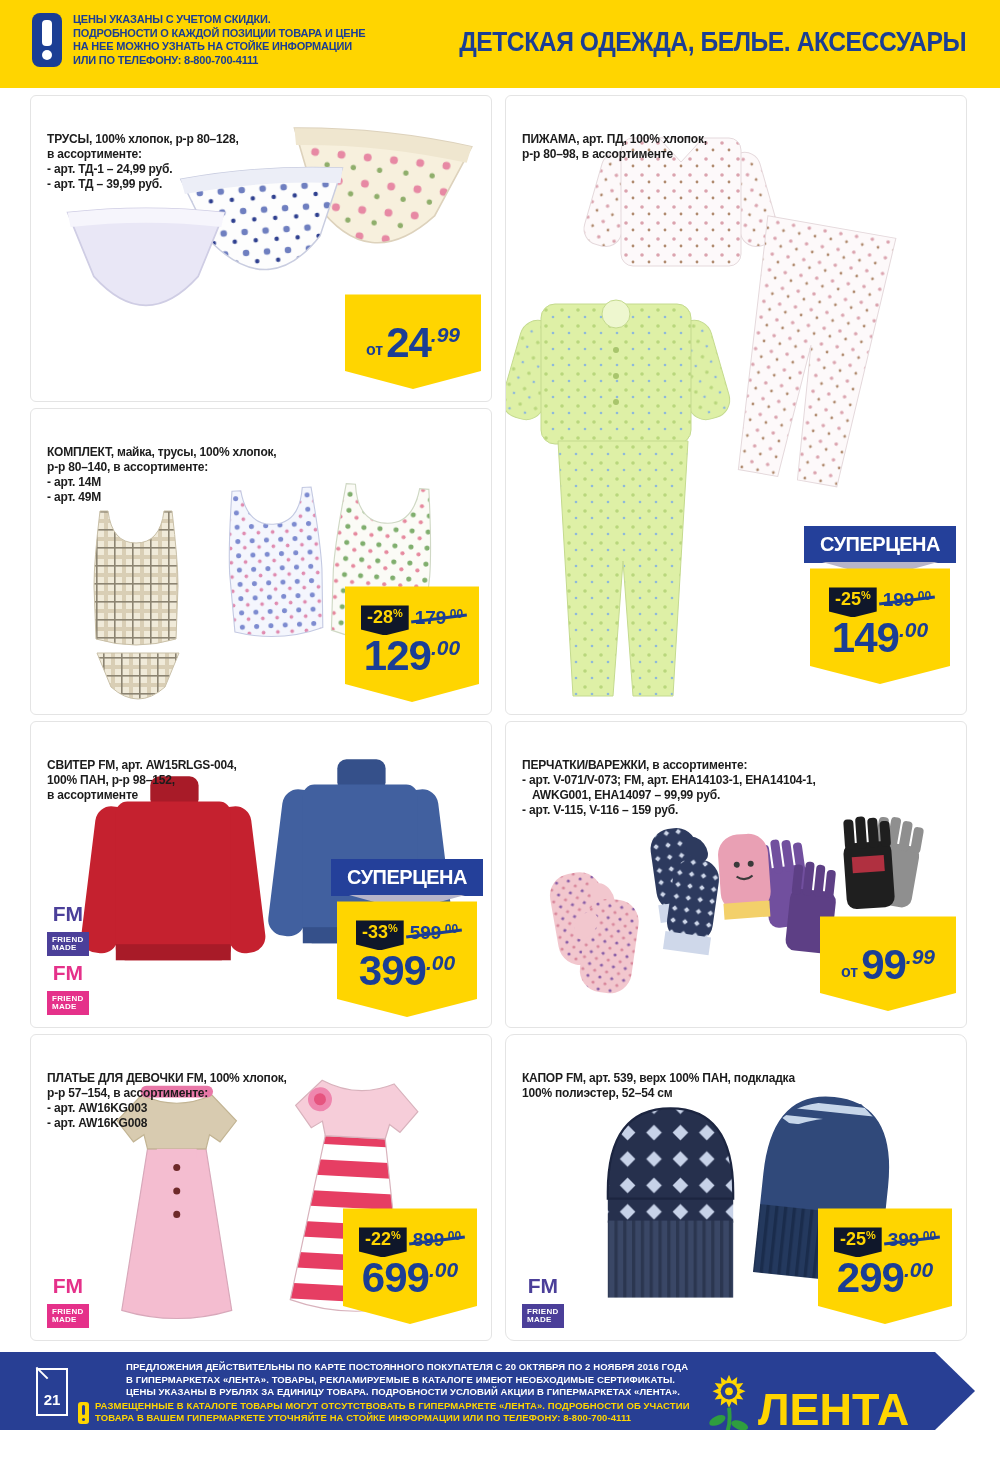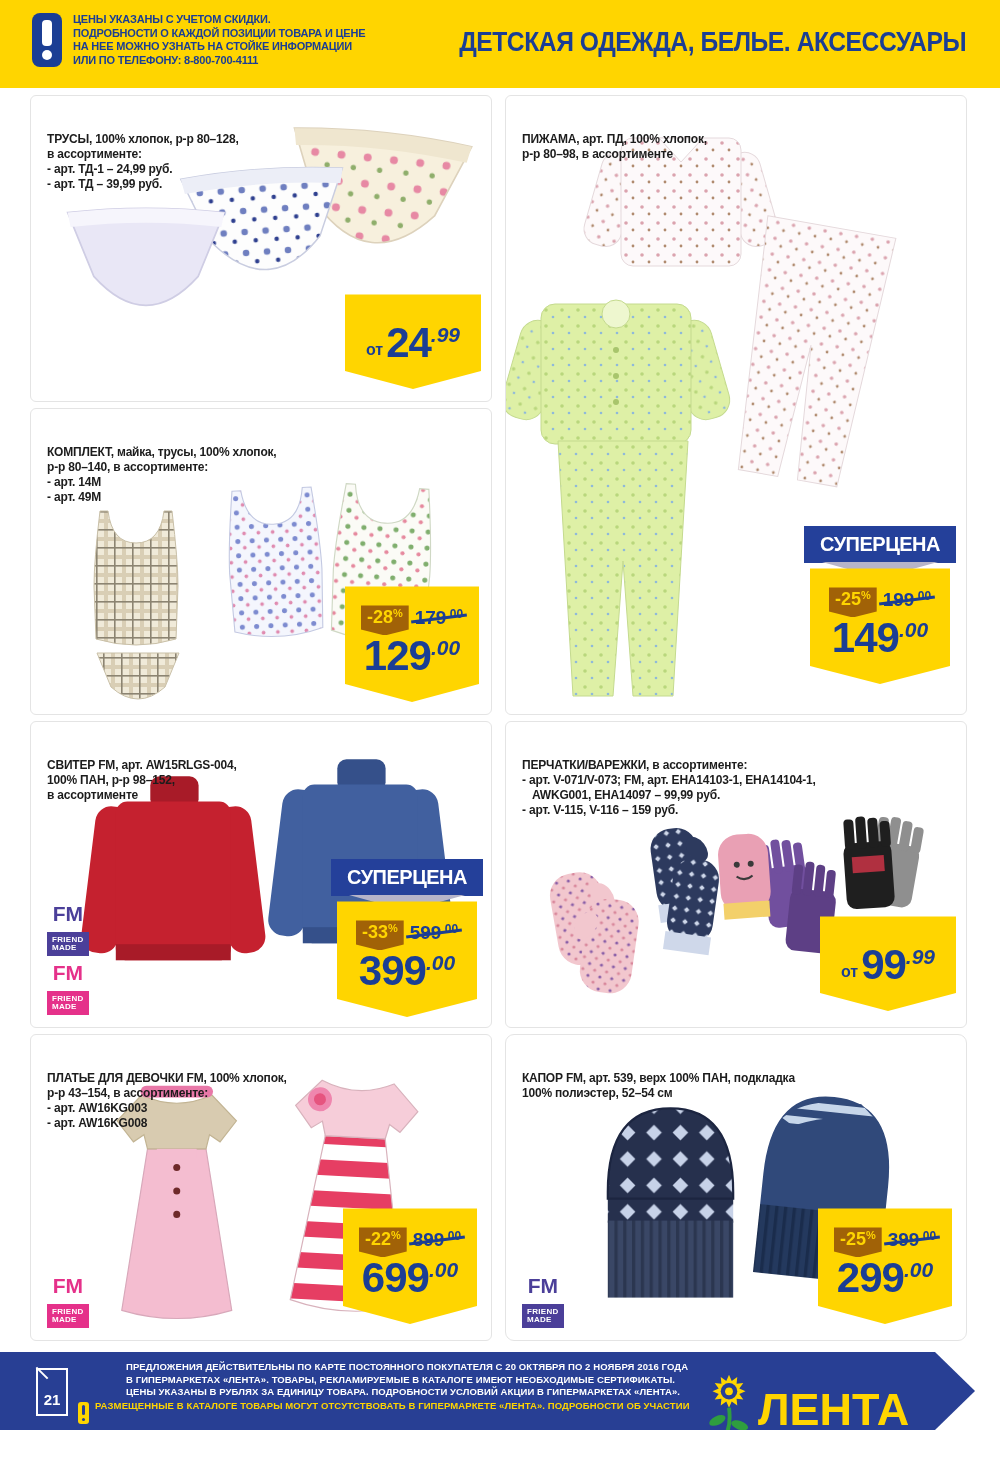--- a/index.html
+++ b/index.html
@@ -26,21 +26,21 @@
   .c7{left:505px;top:1034px;width:460px;height:305px;border-radius:9px;}
   .desc{position:absolute;left:16px;top:16px;color:#1c1c1c;font-weight:bold;font-size:12px;line-height:15px;letter-spacing:-0.2px;z-index:3;margin-top:20px;}
   .desc .indent{padding-left:10px;}
   .photo{position:absolute;left:0;top:0;width:100%;height:100%;z-index:1;}
 
   
   .tag{position:absolute;z-index:4;background:#FFD500;color:#1B3E94;text-align:center;
        clip-path:polygon(0 0,100% 0,100% calc(100% - 18px),50% 100%,0 calc(100% - 18px));
        padding:19px 8px 26px;}
   .tag .row1{display:flex;align-items:flex-start;justify-content:center;gap:6px;margin-bottom:2px;}
-  .disc{background:#a16207;color:#FFD500;font-weight:bold;font-size:18px;line-height:1;
+  .disc{background:#0f172a;color:#FFD500;font-weight:bold;font-size:18px;line-height:1;
         clip-path:polygon(0 0,100% 0,100% calc(100% - 6px),50% 100%,0 calc(100% - 6px));
         padding:3px 6px 9px;}
   .disc .pct{font-size:11px;vertical-align:top;}
   .old{position:relative;font-weight:bold;font-size:19px;line-height:1;padding-top:3px;white-space:nowrap;}
   .old .oc{font-size:12px;vertical-align:top;}
   .old::after{content:"";position:absolute;left:-4px;right:-4px;top:52%;height:3px;background:#1B3E94;transform:rotate(-7deg);}
   .big{display:flex;align-items:flex-start;justify-content:center;font-weight:bold;line-height:.92;}
   .big .pfx{font-size:16px;align-self:flex-end;margin:0 3px 5px 0;}
   .big .int{font-size:42px;letter-spacing:-1px;}
   .big .cents{font-size:21px;margin-top:1px;font-style:italic;}
@@ -408,21 +408,21 @@
         <use href="#dyoke" fill="#d8cbb0" stroke="#c2b493" stroke-width="1"></use>
         <rect x="58" y="58" width="34" height="8" fill="#f4bdd0"></rect>
         <circle cx="75" cy="74" r="3" fill="#6e2a2a"></circle>
           <circle cx="75" cy="94" r="3" fill="#6e2a2a"></circle>
           <circle cx="75" cy="114" r="3" fill="#6e2a2a"></circle>
         <rect x="44" y="4" width="62" height="10" rx="5" fill="#e878a8"></rect>
       </g>
     </svg>
     <div class="desc">
       <div>ПЛАТЬЕ ДЛЯ ДЕВОЧКИ FM, 100% хлопок,</div>
-      <div>р-р 43–154, в ассортименте:</div>
+      <div>р-р 57–154, в ассортименте:</div>
       <div>- арт. AW16KG003</div>
       <div>- арт. AW16KG008</div>
     </div>
     <div class="fm-stack">
       <div class="fm-logo fm-pink">
         <span class="fm">FM</span>
         <span class="box"><span>FRIEND</span><br><span>MADE</span></span>
       </div>
     </div>
     <div class="tag w134" style="right:14px;bottom:16px;">
@@ -497,20 +497,21 @@
     <div class="ftext">
       <div class="w">ПРЕДЛОЖЕНИЯ ДЕЙСТВИТЕЛЬНЫ ПО КАРТЕ ПОСТОЯННОГО ПОКУПАТЕЛЯ С 20 ОКТЯБРЯ ПО 2 НОЯБРЯ 2016 ГОДА</div>
       <div class="w">В ГИПЕРМАРКЕТАХ «ЛЕНТА». ТОВАРЫ, РЕКЛАМИРУЕМЫЕ В КАТАЛОГЕ ИМЕЮТ НЕОБХОДИМЫЕ СЕРТИФИКАТЫ.</div>
       <div class="w">ЦЕНЫ УКАЗАНЫ В РУБЛЯХ ЗА ЕДИНИЦУ ТОВАРА. ПОДРОБНОСТИ УСЛОВИЙ АКЦИИ В ГИПЕРМАРКЕТАХ «ЛЕНТА».</div>
       <div class="fwarn">
         <span class="mini">
             <span class="bar"></span>
             <span class="dot"></span>
           </span>
         <div>РАЗМЕЩЕННЫЕ В КАТАЛОГЕ ТОВАРЫ МОГУТ ОТСУТСТВОВАТЬ В ГИПЕРМАРКЕТЕ «ЛЕНТА». ПОДРОБНОСТИ ОБ УЧАСТИИ</div>
+        <div>ТОВАРА В ВАШЕМ ГИПЕРМАРКЕТЕ УТОЧНЯЙТЕ НА СТОЙКЕ ИНФОРМАЦИИ ИЛИ ПО ТЕЛЕФОНУ: 8-800-700-4111</div>
       </div>
     </div>
     <div class="lenta">
       <svg width="58" height="70" viewBox="0 0 58 72">
         <polygon fill="#FFD500" points="46,26 39.6,23.2 43.7,17.5 36.8,18.2 37.5,11.3 31.8,15.4 29,9 26.2,15.4 20.5,11.3 21.2,18.2 14.3,17.5 18.4,23.2 12,26 18.4,28.8 14.3,34.5 21.2,33.8 20.5,40.7 26.2,36.6 29,43 31.8,36.6 37.5,40.7 36.8,33.8 43.7,34.5 39.6,28.8"></polygon>
         <circle cx="29" cy="26" r="8.5" fill="#283F94"></circle>
         <circle cx="29" cy="26" r="4" fill="#FFD500"></circle>
         <path d="M29 43 Q31 58 27 68" stroke="#2f9e3f" stroke-width="4" fill="none"></path>
         <ellipse cx="17" cy="56" rx="9" ry="4.5" fill="#2f9e3f" transform="rotate(-25 17 56)"></ellipse>
         <ellipse cx="40" cy="61" rx="9" ry="4.5" fill="#2f9e3f" transform="rotate(20 40 61)"></ellipse>

